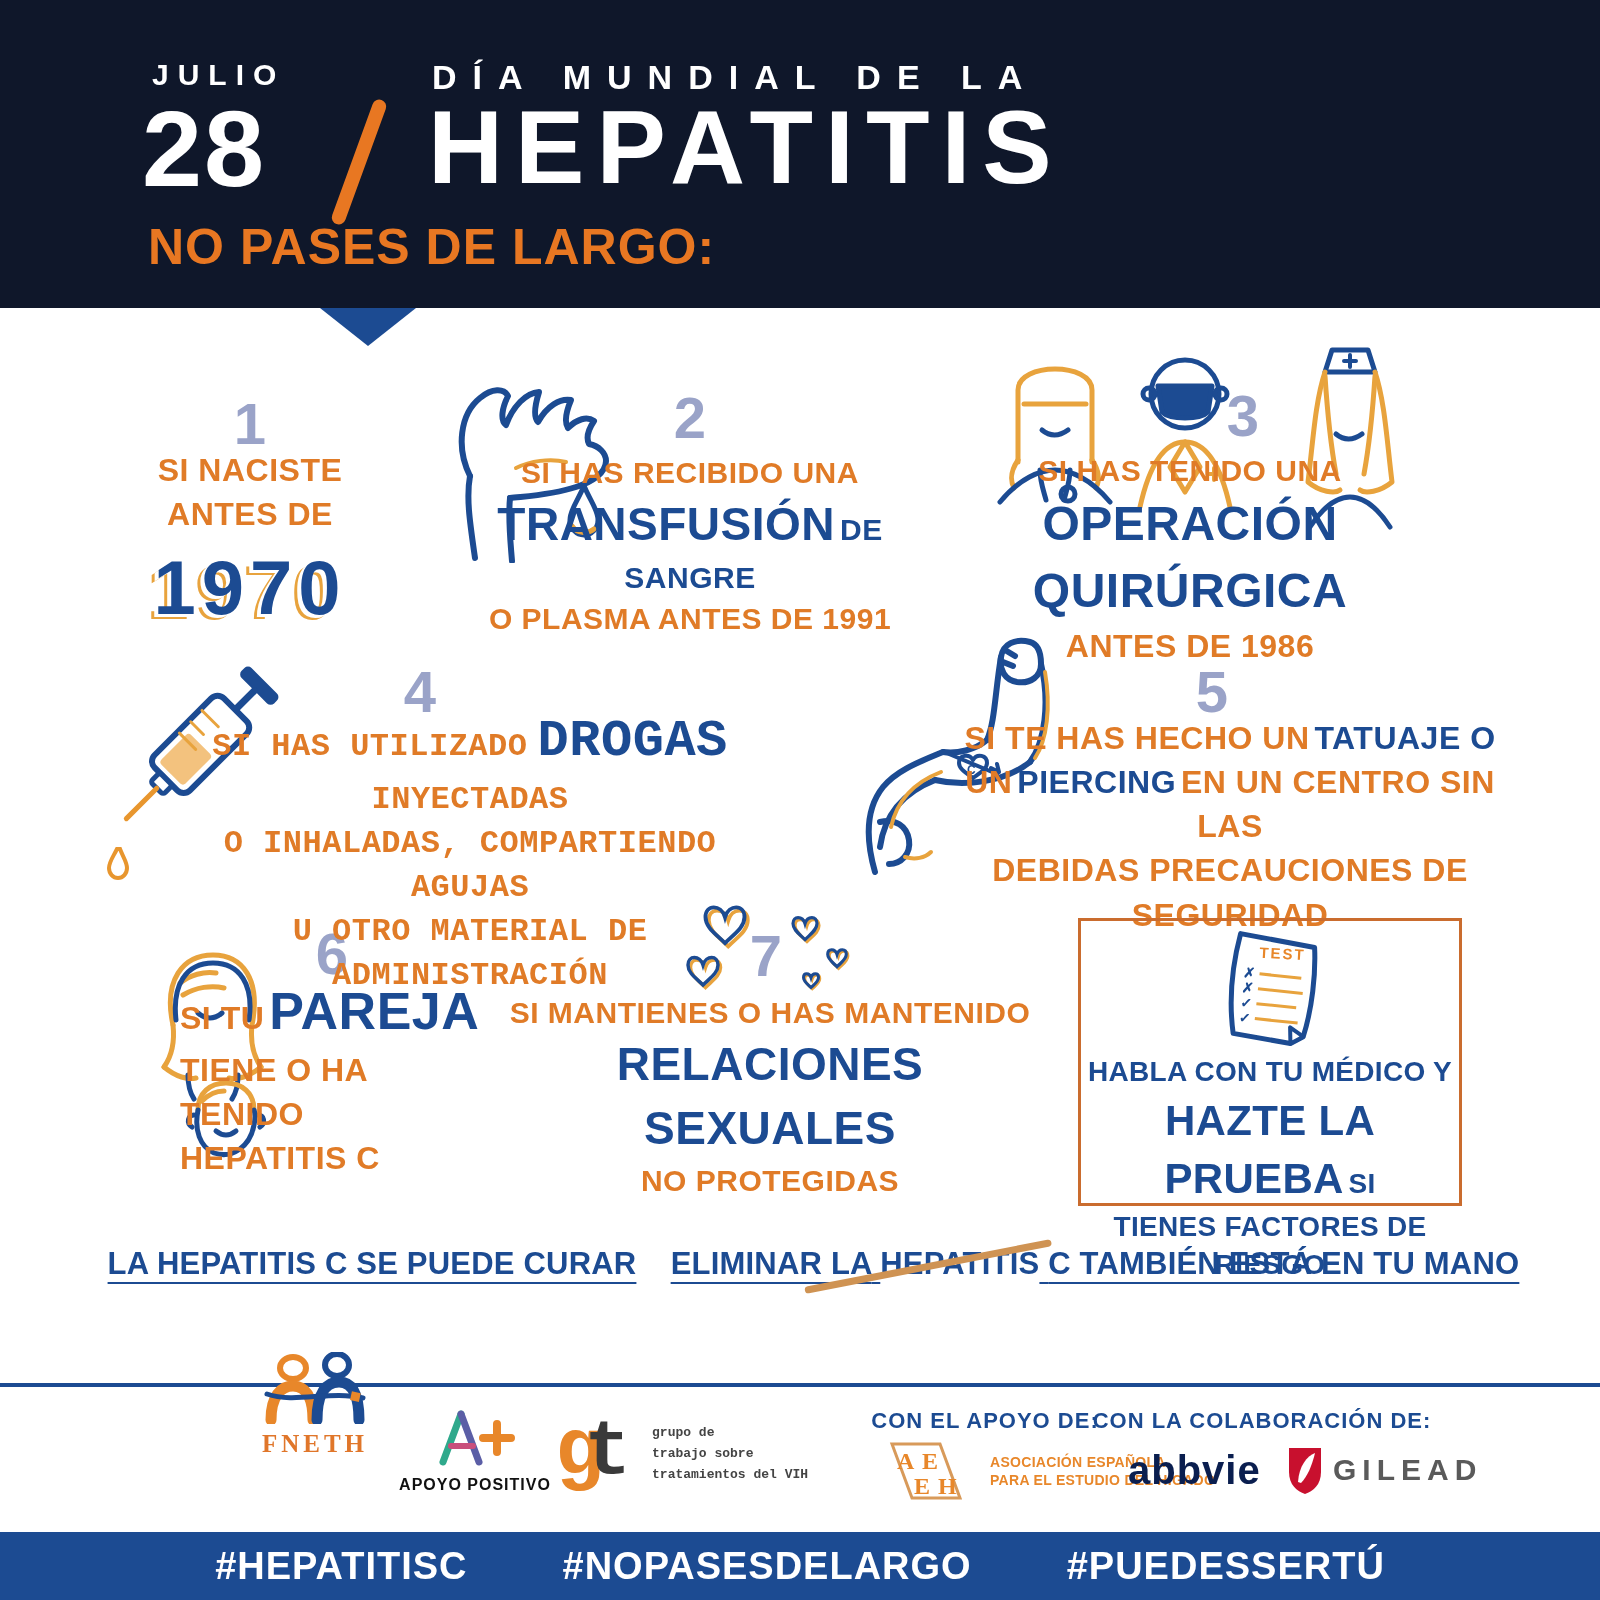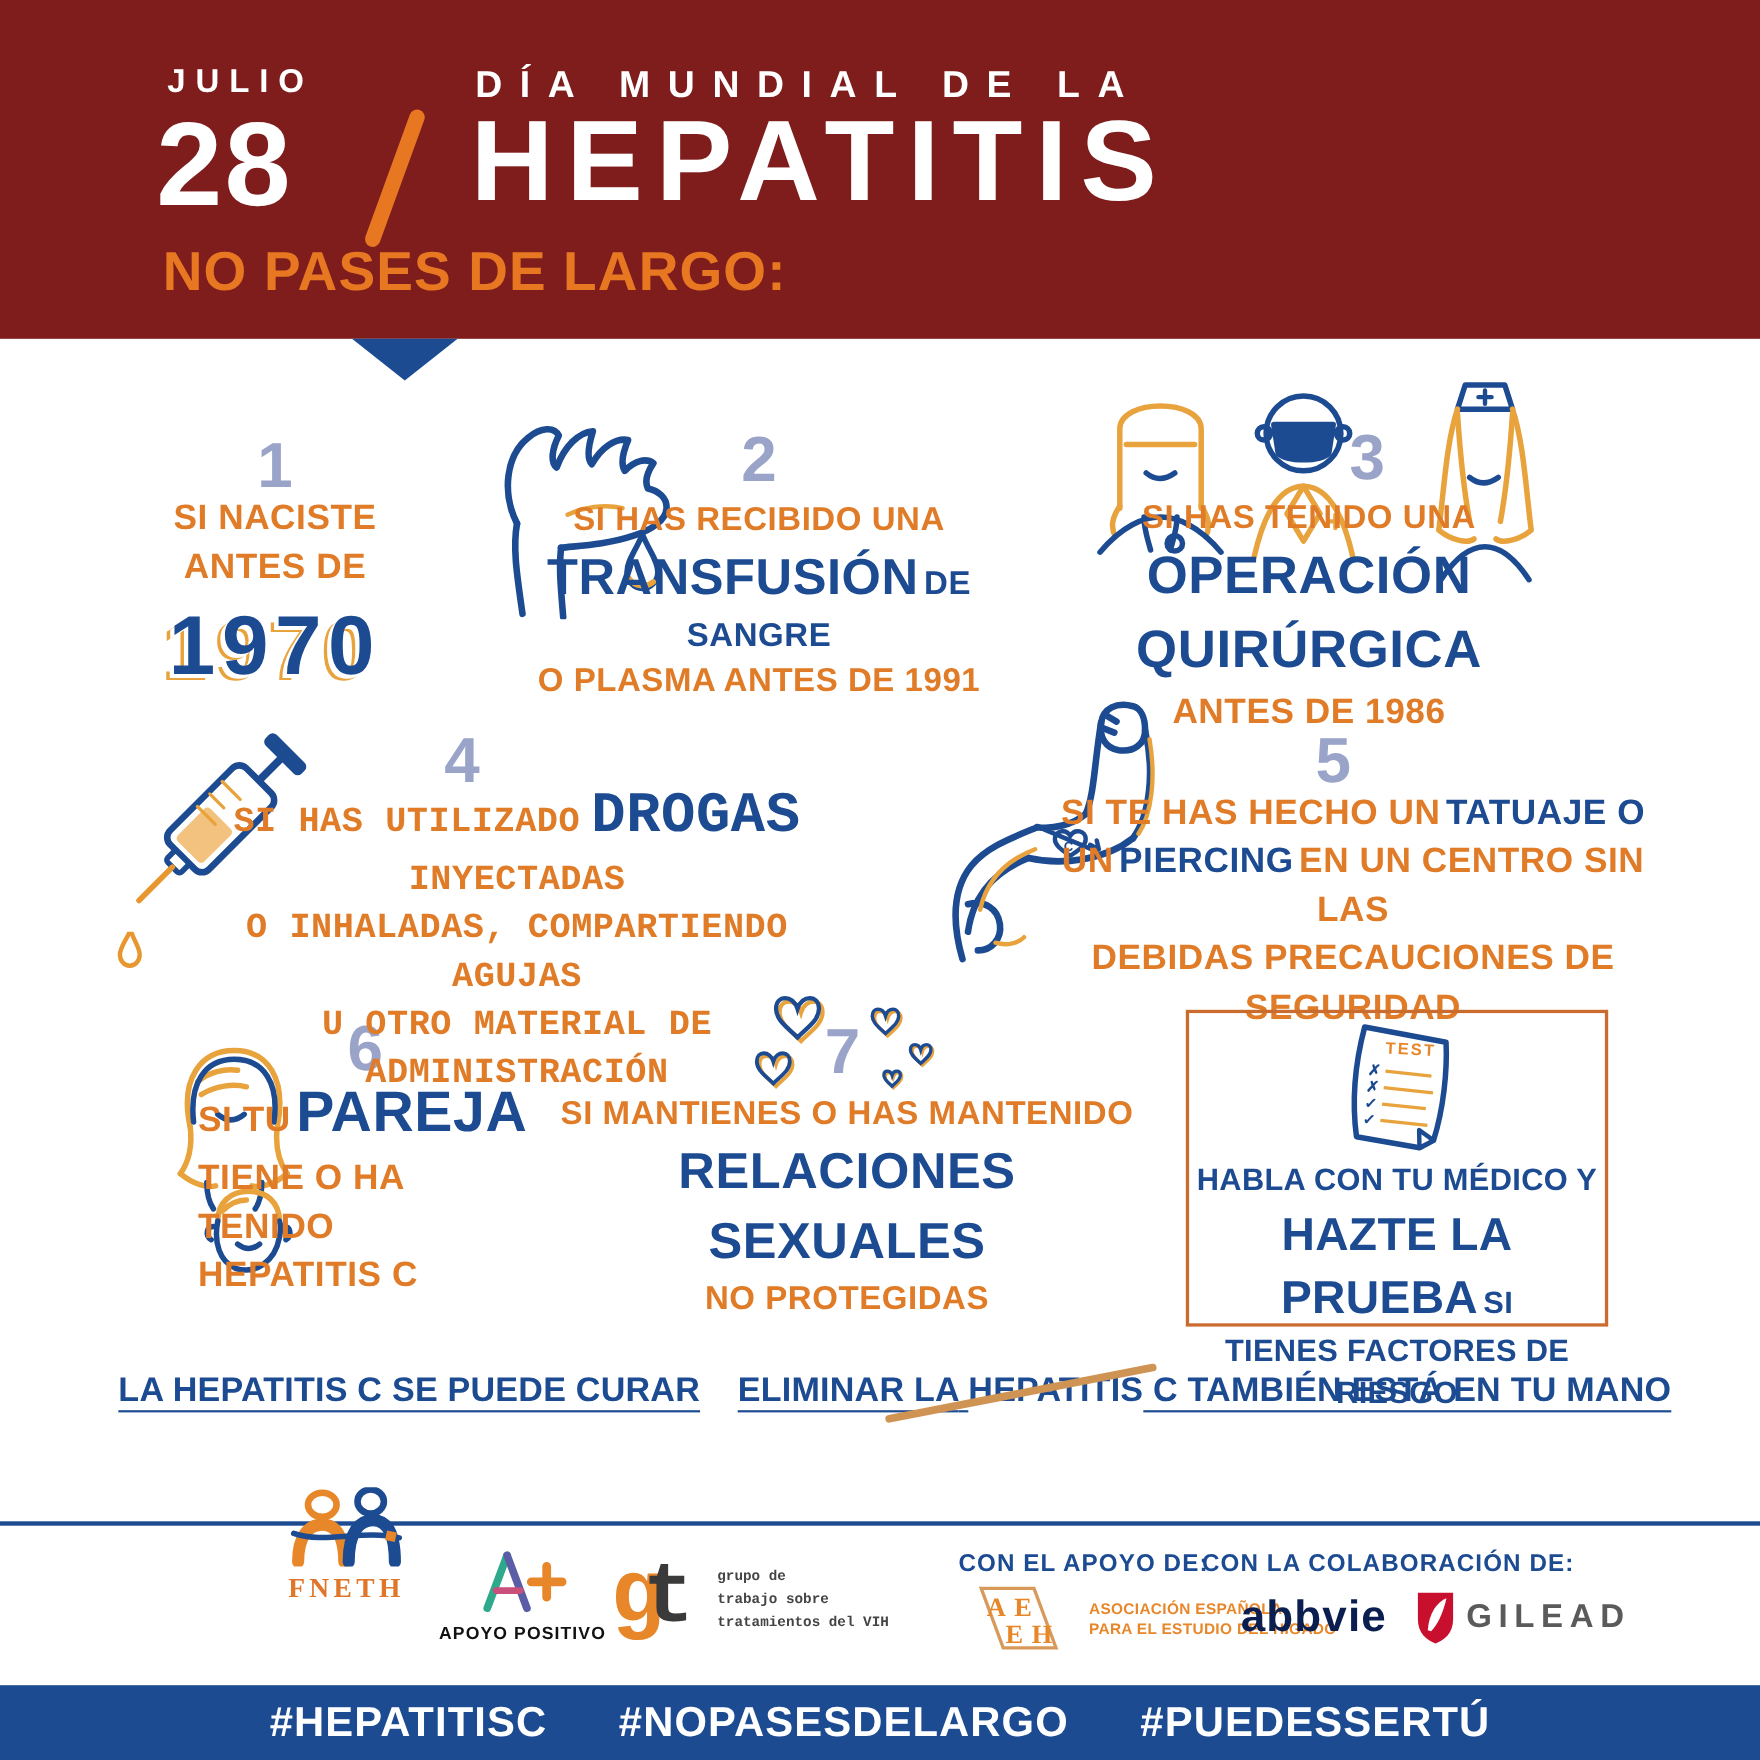--- a/index.html
+++ b/index.html
@@ -1,21 +1,21 @@
 <!DOCTYPE html>
 <html><head>
 <meta charset="utf-8">
 <style>
   html,body{margin:0;padding:0;background:#ffffff;}
   .canvas{position:relative;width:1600px;height:1600px;background:#ffffff;overflow:hidden;
           font-family:"Liberation Sans", sans-serif;font-weight:bold;}
   .abs{position:absolute;}
   .ctr{transform:translateX(-50%);text-align:center;}
   
-  .hdr{position:absolute;left:0;top:0;width:1600px;height:308px;background:#7f1d1d;}
+  .hdr{position:absolute;left:0;top:0;width:1600px;height:308px;background:#0f172a;}
   .month{position:absolute;left:152px;top:58px;color:#fff;font-size:30px;letter-spacing:9px;}
   .day{position:absolute;left:142px;top:86px;color:#fff;font-size:108px;letter-spacing:2px;}
   .slashbar{position:absolute;left:352px;top:96px;width:14px;height:132px;background:#e87722;
             border-radius:8px;transform:rotate(20deg);}
   .kicker{position:absolute;left:432px;top:58px;color:#fff;font-size:34px;letter-spacing:16px;}
   .title{position:absolute;left:428px;top:88px;color:#fff;font-size:104px;letter-spacing:12px;}
   .subtitle{position:absolute;left:148px;top:218px;display:flex;align-items:baseline;gap:14px;white-space:nowrap;}
   .sub-small{color:#e87722;font-size:33px;letter-spacing:1px;}
   .sub-big{color:#e87722;font-size:50px;letter-spacing:1px;}
   .pointer{position:absolute;left:320px;top:308px;width:0;height:0;
@@ -50,21 +50,21 @@
   .gt-t{color:#3a3a3a;font-size:78px;line-height:70px;margin-left:-20px;}
   .gt-lines{text-align:left;color:#444;font-size:13px;font-weight:bold;line-height:21px;}
   .support-label{color:#1c4b92;font-size:22px;letter-spacing:1px;white-space:nowrap;}
   .aeeh-wrap{display:flex;align-items:center;gap:10px;}
   .aeeh-lines{text-align:left;color:#e8872a;font-size:14px;line-height:18px;letter-spacing:0.3px;white-space:nowrap;}
   .abbvie{color:#0a1e4f;font-size:40px;letter-spacing:1px;font-weight:bold;}
   .gilead-wrap{display:flex;align-items:center;gap:8px;}
   .gilead-word{color:#5a5a5a;font-size:30px;letter-spacing:6px;}
   
   .band{position:absolute;left:0;top:1532px;width:1600px;height:68px;background:#1c4b92;
-        display:flex;align-items:center;justify-content:center;gap:65px;}
+        display:flex;align-items:center;justify-content:center;gap:95px;}
   .hashtag{color:#fff;font-size:38px;letter-spacing:1px;white-space:nowrap;}
 </style>
 </head>
 <body>
 
 <div class="canvas">
 
   <div class="hdr">
     <div class="month">JULIO</div>
     <div class="day">28</div>

